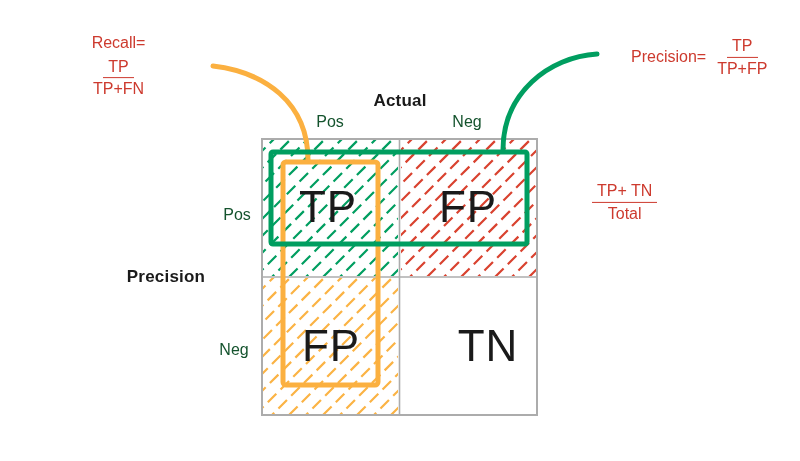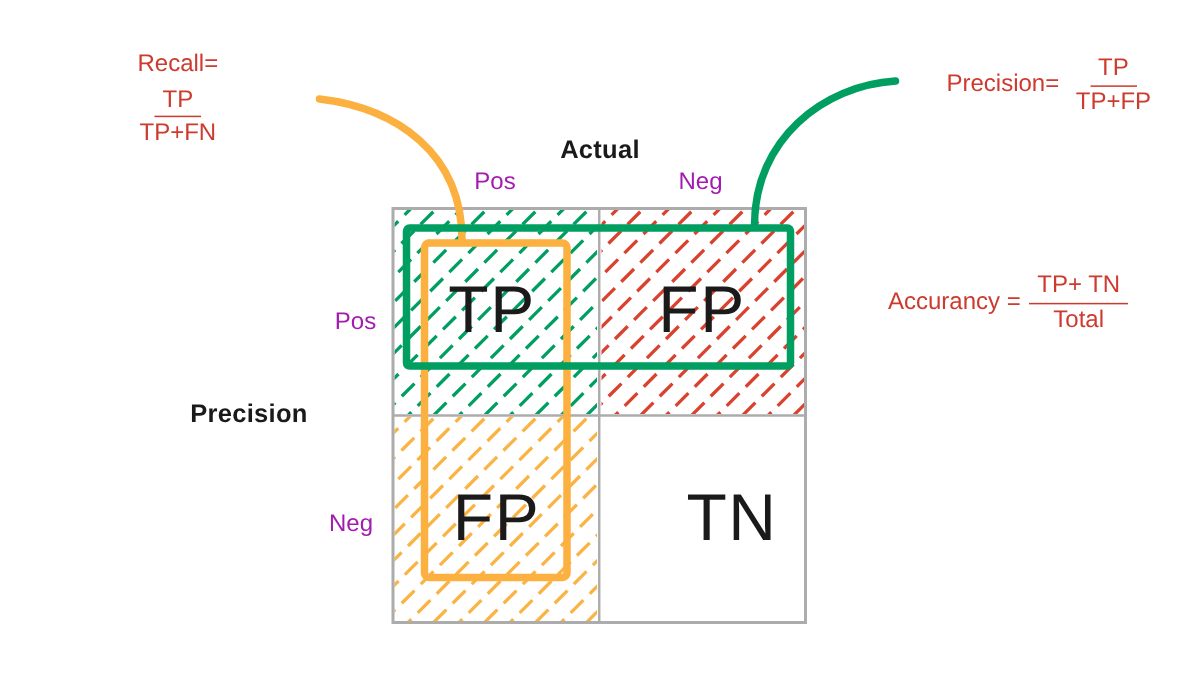--- a/index.html
+++ b/index.html
@@ -16,21 +16,21 @@
     left: 0; top: 0;
   }
   .lbl {
     position: absolute;
     transform: translate(-50%, -50%);
     color: var(--ink, #1a1a1a);
     white-space: nowrap;
     line-height: 1;
   }
   .axis-title   { font-size: 17px; font-weight: 700; letter-spacing: .2px; }
-  .tick-label   { font-size: 16px; font-weight: 400; color: #a21caf; }
+  .tick-label   { font-size: 16px; font-weight: 400; color: #14532d; }
   .cell-letter  { font-size: 44px; font-weight: 400; letter-spacing: 1px; color: #1a1a1a; }
   .formula {
     position: absolute;
     transform: translateY(-50%);
     display: flex;
     align-items: center;
     gap: 6px;
     color: var(--red, #cd3a2e);
     font-size: 16px;
     line-height: 1.1;
@@ -142,20 +142,19 @@
 
   <div class="formula" style="left:604px; top:57px;margin-left:27px;">
     <span>Precision=</span>
     <span class="frac">
       <span class="num">TP</span>
       <span class="den">TP+FP</span>
     </span>
   </div>
 
   <div class="formula" style="left:592px; top:202px;">
-    <span>Accurancy =</span>
     <span class="frac">
       <span class="num">TP+ TN</span>
       <span class="den">Total</span>
     </span>
   </div>
 
 </div>
 
 </body></html>

